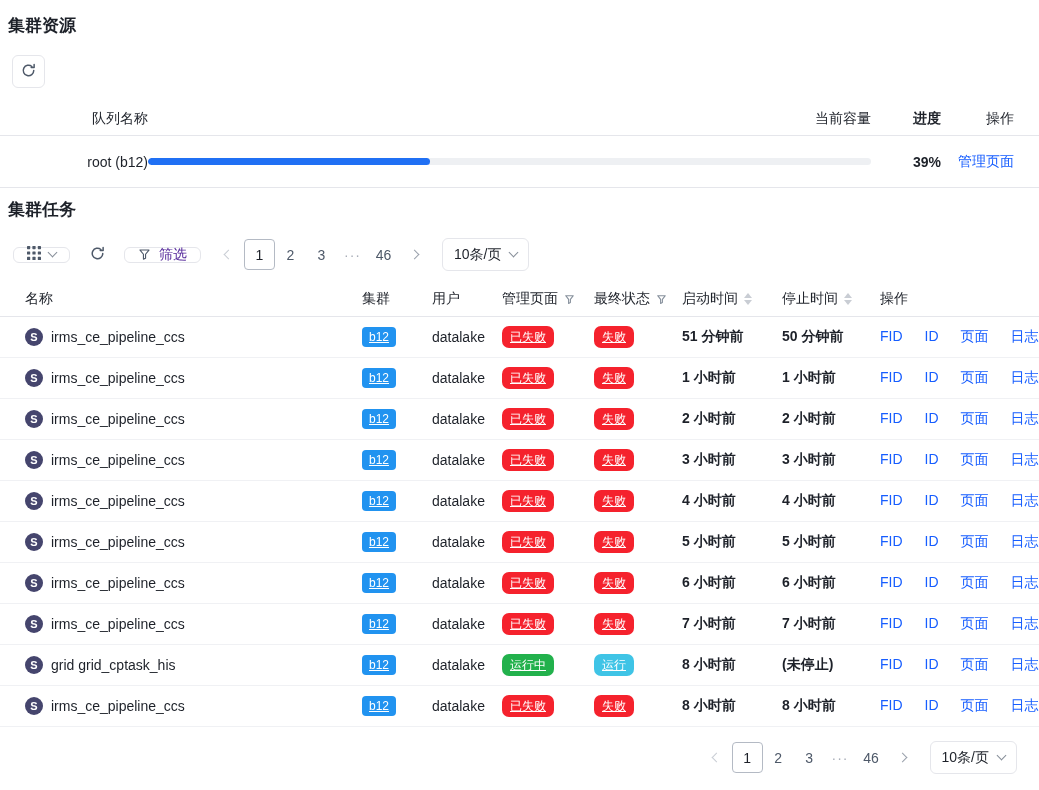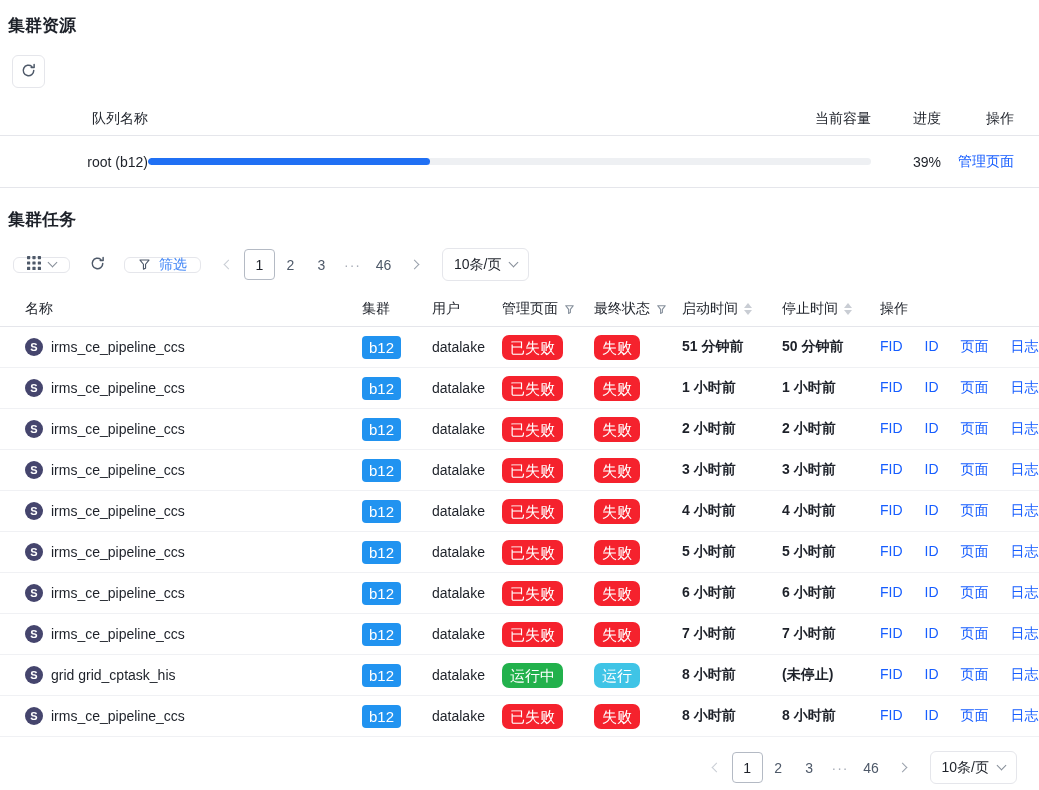--- a/index.html
+++ b/index.html
@@ -7,45 +7,45 @@
   body {
     height: 790px;
     background: #fff;
     font-family: "Liberation Sans", "DejaVu Sans", sans-serif;
     font-size: 14px;
     color: #1d2129;
     overflow: hidden;
   }
   .section-title { font-size: 17px; font-weight: 700; margin-left: 8px; }
   #res-title { padding-top: 14px; }
-  #tasks-title { margin-top: 20px; }
+  #tasks-title { margin-top: 10px; }
 
   
   .icon-btn {
     width: 33px; height: 33px; border: 1px solid #e5e6eb; border-radius: 6px;
     background: #fff; display: inline-flex; align-items: center; justify-content: center;
     color: #4e5969; cursor: pointer;
   }
   #res-refresh { margin: 18px 0 0 12px; }
   .btn {
     height: 16px; border: 1px solid #e5e6eb; border-radius: 6px; background: #fff;
     display: inline-flex; align-items: center; gap: 8px; padding: 0 13px;
-    color: #3b82f6; font-size: 14px; cursor: pointer;
+    color: #4c1d95; font-size: 14px; cursor: pointer;
   }
   .icon-plain { border: none; background: none; width: 30px; height: 33px;
     display: inline-flex; align-items: center; justify-content: center; color: #4e5969; cursor: pointer; }
 
   
   .res-head, .res-row {
     display: grid; grid-template-columns: 123px 1fr 70px 73px;
     align-items: center; padding: 0 25px; text-align: right;
   }
   .res-head { margin-top: 15px; height: 33px; border-bottom: 1px solid #e5e6eb; font-weight: 500; }
   .res-row { height: 52px; border-bottom: 1px solid #e5e6eb; }
-  .col-progress { padding-left: 22px; }
+  .col-progress { padding-left: 22px; font-weight: bold; }
   .progress-track { height: 7px; background: #eef0f3; border-radius: 4px; overflow: hidden; margin-right: 0; }
   .progress-fill { height: 100%; background: #2070f4; border-radius: 4px; width: 0; }
   .link { color: #165dff; cursor: pointer; text-decoration: none; }
 
   
   .toolbar { display: flex; align-items: center; gap: 12px; margin-top: 17px; padding: 0 22px 0 13px; }
   .summary { flex: 1; margin-left: 8px; white-space: nowrap; }
   .num { font-weight: 700; }
   .blue { color: #165dff; } .green { color: #00b42a; } .red { color: #f53f3f; }
 
@@ -68,21 +68,21 @@
 
   
   .t-head, .t-row { display: grid; grid-template-columns: 362px 70px 70px 92px 88px 100px 98px 1fr; align-items: center; }
   .t-head { margin-top: 11px; height: 35px; border-bottom: 1px solid #e5e6eb; font-weight: 500; }
   .t-row { height: 41px; border-bottom: 1px solid #f0f1f4; }
   .th { display: flex; align-items: center; }
   .th-name, .td-name { padding-left: 25px; }
   .td-name { display: flex; align-items: center; gap: 8px; }
   .avatar { width: 18px; height: 18px; border-radius: 50%; background: #45456d; color: #fff;
     font-size: 11px; font-weight: 700; display: inline-flex; align-items: center; justify-content: center; flex: none; }
-  .badge { display: inline-flex; align-items: center; justify-content: center; color: #fff; font-size: 15px; line-height: 1; }
+  .badge { display: inline-flex; align-items: center; justify-content: center; color: #fff; font-size: 12px; line-height: 1; text-decoration: underline; }
   .badge.cluster { background: #2193f0; border-radius: 4px; padding: 4px 7px; }
   .badge.status { border-radius: 7px; padding: 5px 8px; }
   .st-failed { background: #f5222d; }
   .st-running { background: #22b14c; }
   .st-run { background: #3fc4e6; }
   .time { font-weight: 700; }
   .td-actions { display: flex; gap: 22px; }
   .funnel-icon { margin-left: 6px; color: #86909c; display: inline-flex; cursor: pointer; }
   .sorter { display: inline-flex; flex-direction: column; gap: 2px; margin-left: 6px; cursor: pointer; }
   .tri-up { width: 0; height: 0; border-left: 4px solid transparent; border-right: 4px solid transparent; border-bottom: 5px solid #c9cdd4; }

